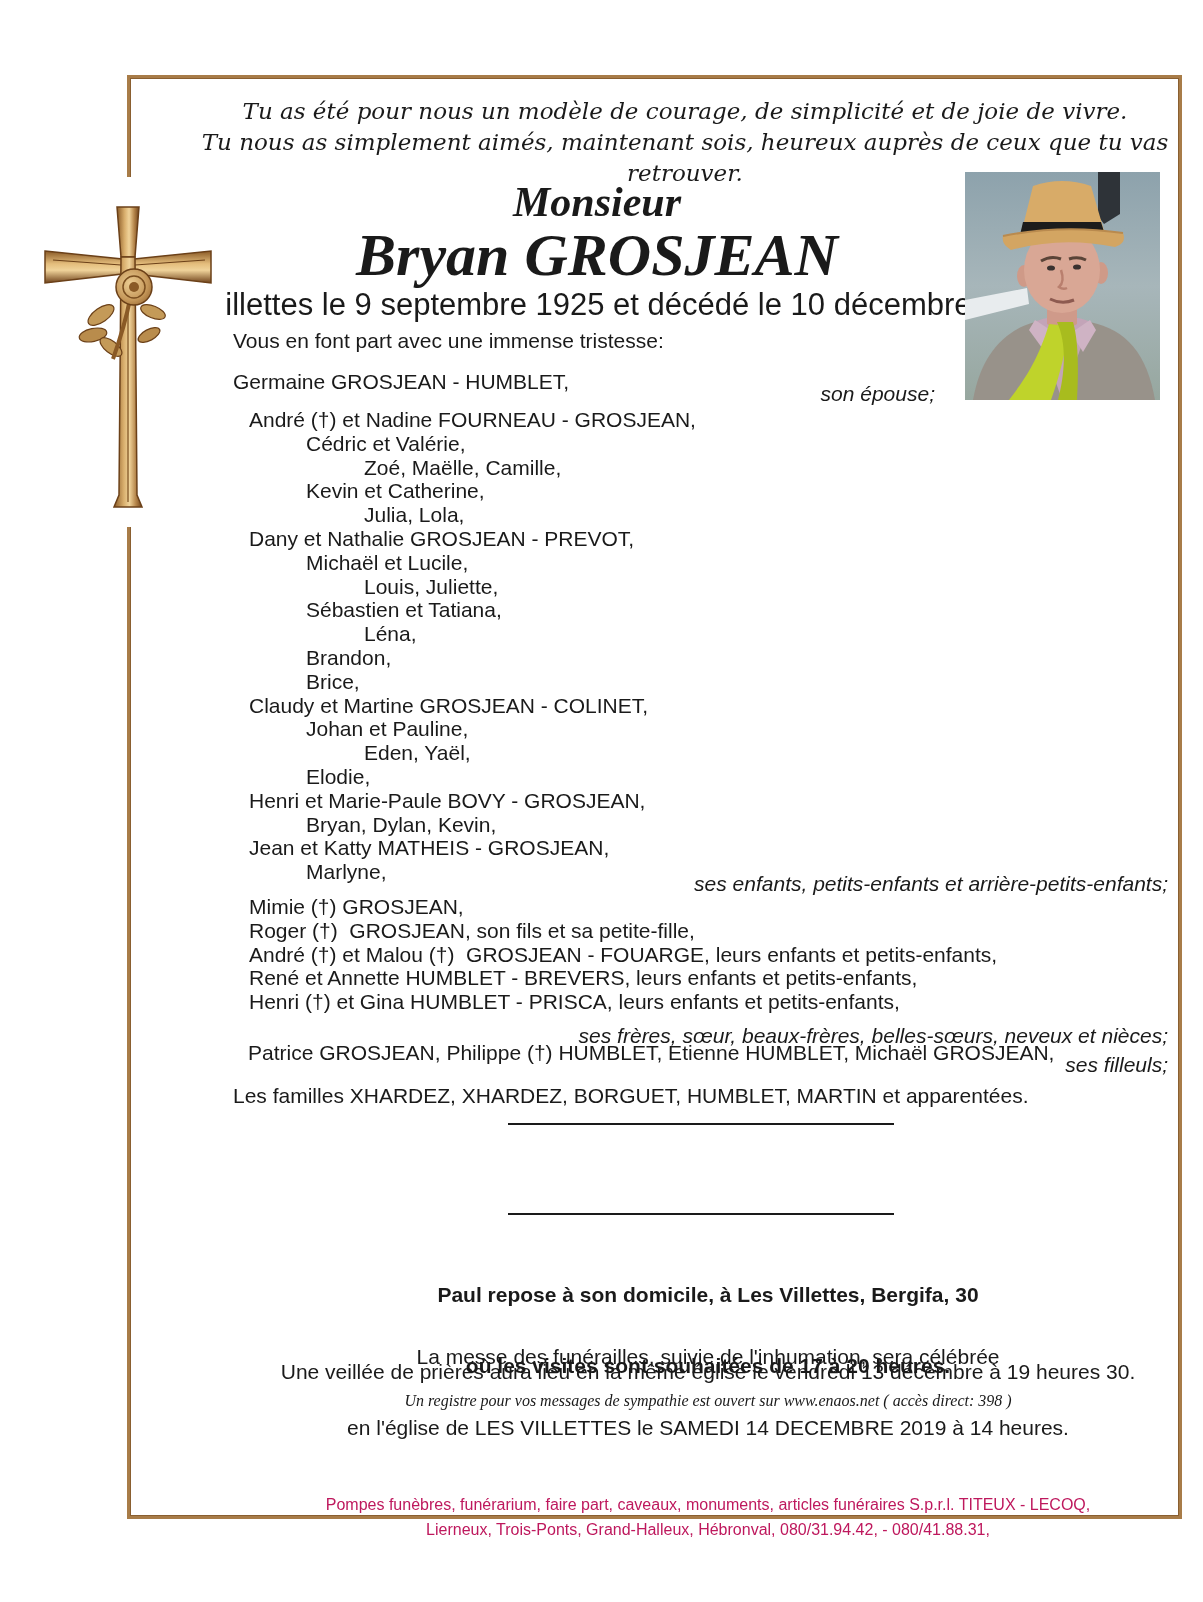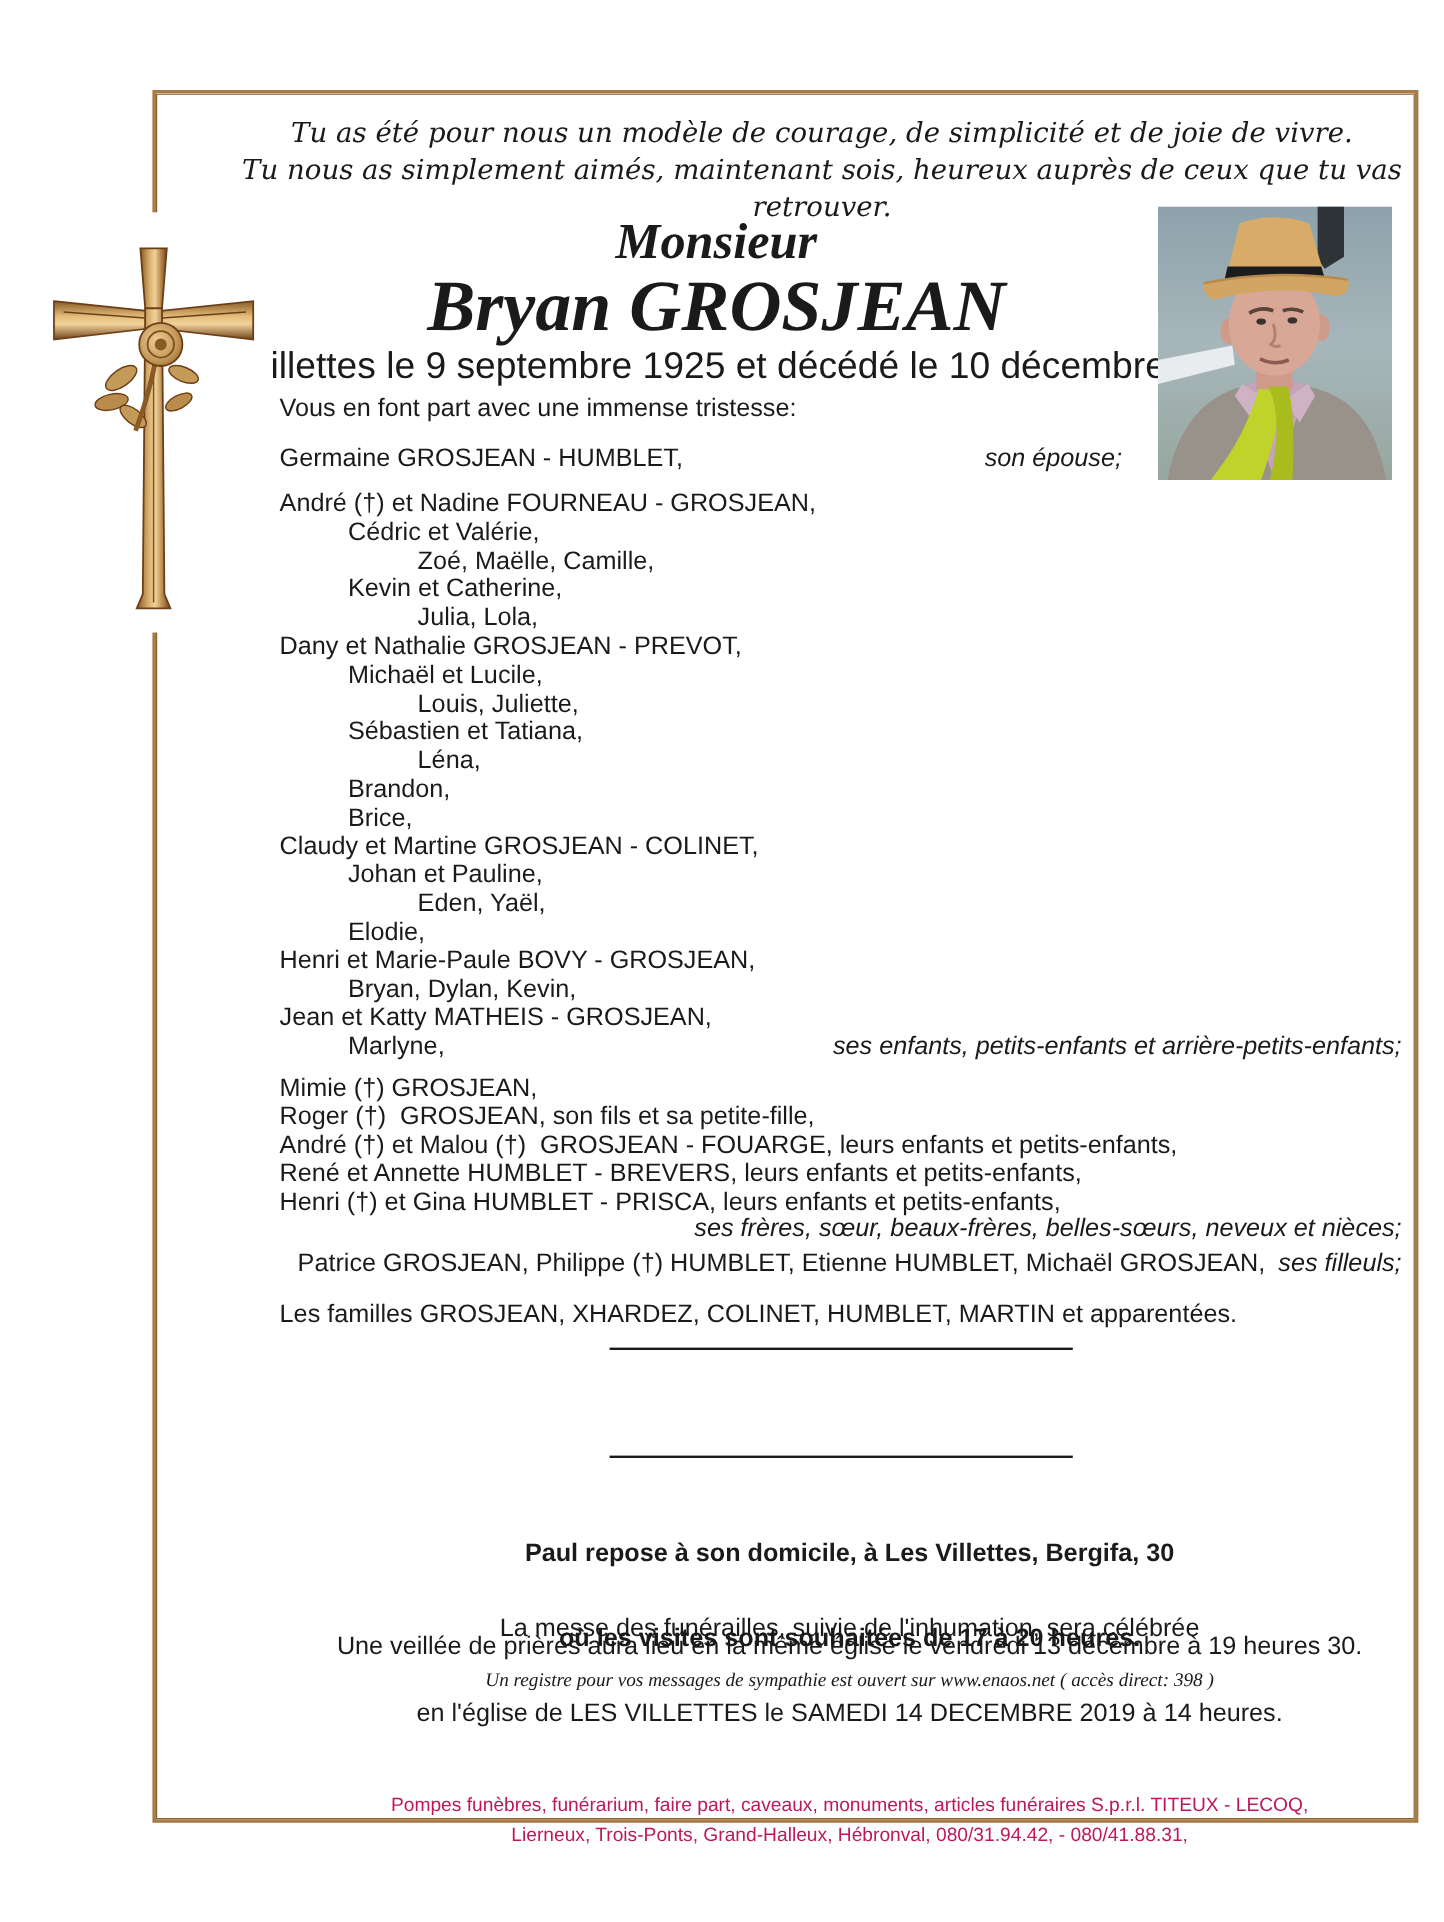--- a/index.html
+++ b/index.html
@@ -12,24 +12,24 @@
             font-family:"DejaVu Serif",serif;font-style:italic;font-size:23px;line-height:31px;}
   .title-block{left:127px;top:180px;width:940px;text-align:center;}
   .title-prefix{font-family:"Liberation Serif",serif;font-style:italic;font-weight:bold;
                 font-size:42px;line-height:44px;}
   .deceased-name{font-family:"Liberation Serif",serif;font-style:italic;font-weight:bold;
                  font-size:60px;line-height:62px;}
   .life-dates{font-size:31px;line-height:26px;margin-top:6px;}
   .body-txt{font-size:21px;line-height:23.8px;white-space:pre-wrap;}
   .intro{left:233px;top:329px;}
   .spouse-row{left:233px;top:370px;width:702px;display:flex;justify-content:space-between;}
-  .rel{font-style:italic;}
+  .rel{font-style:italic;margin-top:12px;}
   .children-list{left:233px;top:408px;}
   .siblings-list{left:233px;top:895px;}
-  .fline{white-space:pre-wrap;}
+  .fline{white-space:pre-wrap;margin-left:16px;}
   .indent-0{padding-left:0;}
   .indent-1{padding-left:57px;}
   .indent-2{padding-left:115px;}
   .children-relation{top:860px;right:35px;text-align:right;}
   .siblings-relation{top:1012px;right:35px;text-align:right;}
   .godchildren-row{left:248px;top:1041px;right:35px;display:flex;justify-content:space-between;}
   .families-line{left:233px;top:1084px;}
   .sep{left:508px;width:386px;border-top:2px solid #1a1a1a;height:0;}
   .sep-1{top:1123px;}
   .sep-2{top:1213px;}
@@ -153,21 +153,21 @@
   <div class="abs body-txt rel children-relation">ses enfants, petits-enfants et arrière-petits-enfants;</div>
 
   <div class="abs body-txt siblings-list"><div class="fline indent-0">Mimie (†) GROSJEAN,</div><div class="fline indent-0">Roger (†)  GROSJEAN, son fils et sa petite-fille,</div><div class="fline indent-0">André (†) et Malou (†)  GROSJEAN - FOUARGE, leurs enfants et petits-enfants,</div><div class="fline indent-0">René et Annette HUMBLET - BREVERS, leurs enfants et petits-enfants,</div><div class="fline indent-0">Henri (†) et Gina HUMBLET - PRISCA, leurs enfants et petits-enfants,</div></div>
   <div class="abs body-txt rel siblings-relation">ses frères, sœur, beaux-frères, belles-sœurs, neveux et nièces;</div>
 
   <div class="abs body-txt godchildren-row">
     <span>Patrice GROSJEAN, Philippe (†) HUMBLET, Etienne HUMBLET, Michaël GROSJEAN,</span>
     <span class="rel">ses filleuls;</span>
   </div>
 
-  <div class="abs body-txt families-line">Les familles GROSJEAN, XHARDEZ, COLINET, HUMBLET, MARTIN et apparentées.</div>
+  <div class="abs body-txt families-line">Les familles XHARDEZ, XHARDEZ, BORGUET, HUMBLET, MARTIN et apparentées.</div>
 
   <div class="abs sep sep-1"></div>
 
 
   <div class="abs sep sep-2"></div>
 
   <div class="abs body-txt center-block repose">
     <div>Paul repose à son domicile, à Les Villettes, Bergifa, 30</div>
     <div>où les visites sont souhaitées de 17 à 20 heures.</div>
   </div>

